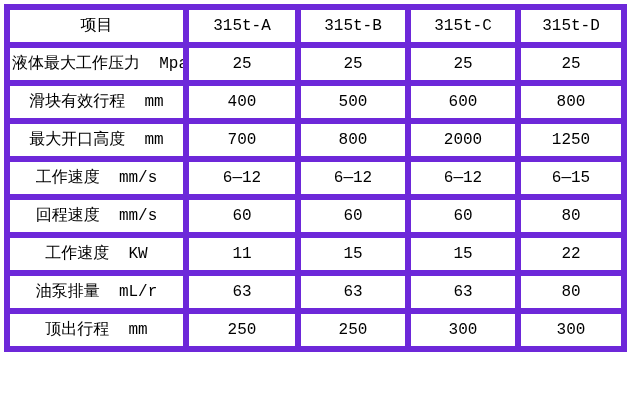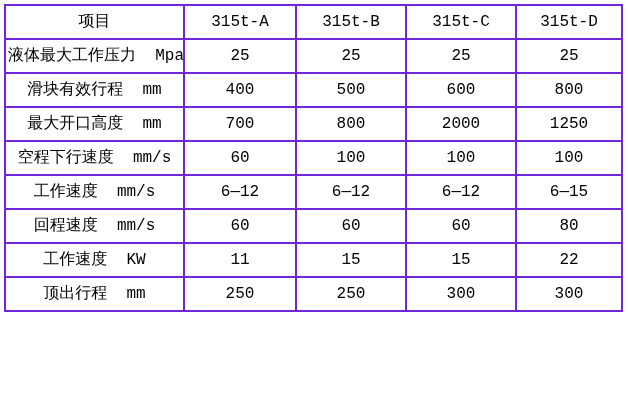--- a/index.html
+++ b/index.html
@@ -19,21 +19,21 @@
     position: absolute;
     left: 4px;
     top: 4px;
     width: 617px;
     border-collapse: collapse;
     table-layout: fixed;
     border: 2px solid #000000;
     background: #ffffff;
   }
   table.spec td, table.spec th {
-    border: 2px solid #6d28d9;
+    border: 6px solid #6d28d9;
     height: 32px;
     padding: 0 2px;
     text-align: center;
     vertical-align: middle;
     font-size: 16px;
     font-weight: normal;
     white-space: pre;
     overflow: hidden;
     line-height: 1;
   }
@@ -78,27 +78,20 @@
         <td>800</td>
       </tr>
       <tr>
         <td>最大开口高度  mm</td>
         <td>700</td>
         <td>800</td>
         <td>2000</td>
         <td>1250</td>
       </tr>
       <tr>
-        <td>空程下行速度  mm/s</td>
-        <td>60</td>
-        <td>100</td>
-        <td>100</td>
-        <td>100</td>
-      </tr>
-      <tr>
         <td>工作速度  mm/s</td>
         <td>6—12</td>
         <td>6—12</td>
         <td>6—12</td>
         <td>6—15</td>
       </tr>
       <tr>
         <td>回程速度  mm/s</td>
         <td>60</td>
         <td>60</td>
@@ -106,20 +99,27 @@
         <td>80</td>
       </tr>
       <tr>
         <td>工作速度  KW</td>
         <td>11</td>
         <td>15</td>
         <td>15</td>
         <td>22</td>
       </tr>
       <tr>
+        <td>油泵排量  mL/r</td>
+        <td>63</td>
+        <td>63</td>
+        <td>63</td>
+        <td>80</td>
+      </tr>
+      <tr>
         <td>顶出行程  mm</td>
         <td>250</td>
         <td>250</td>
         <td>300</td>
         <td>300</td>
       </tr>
     </tbody>
   </table>
 </div>
 

